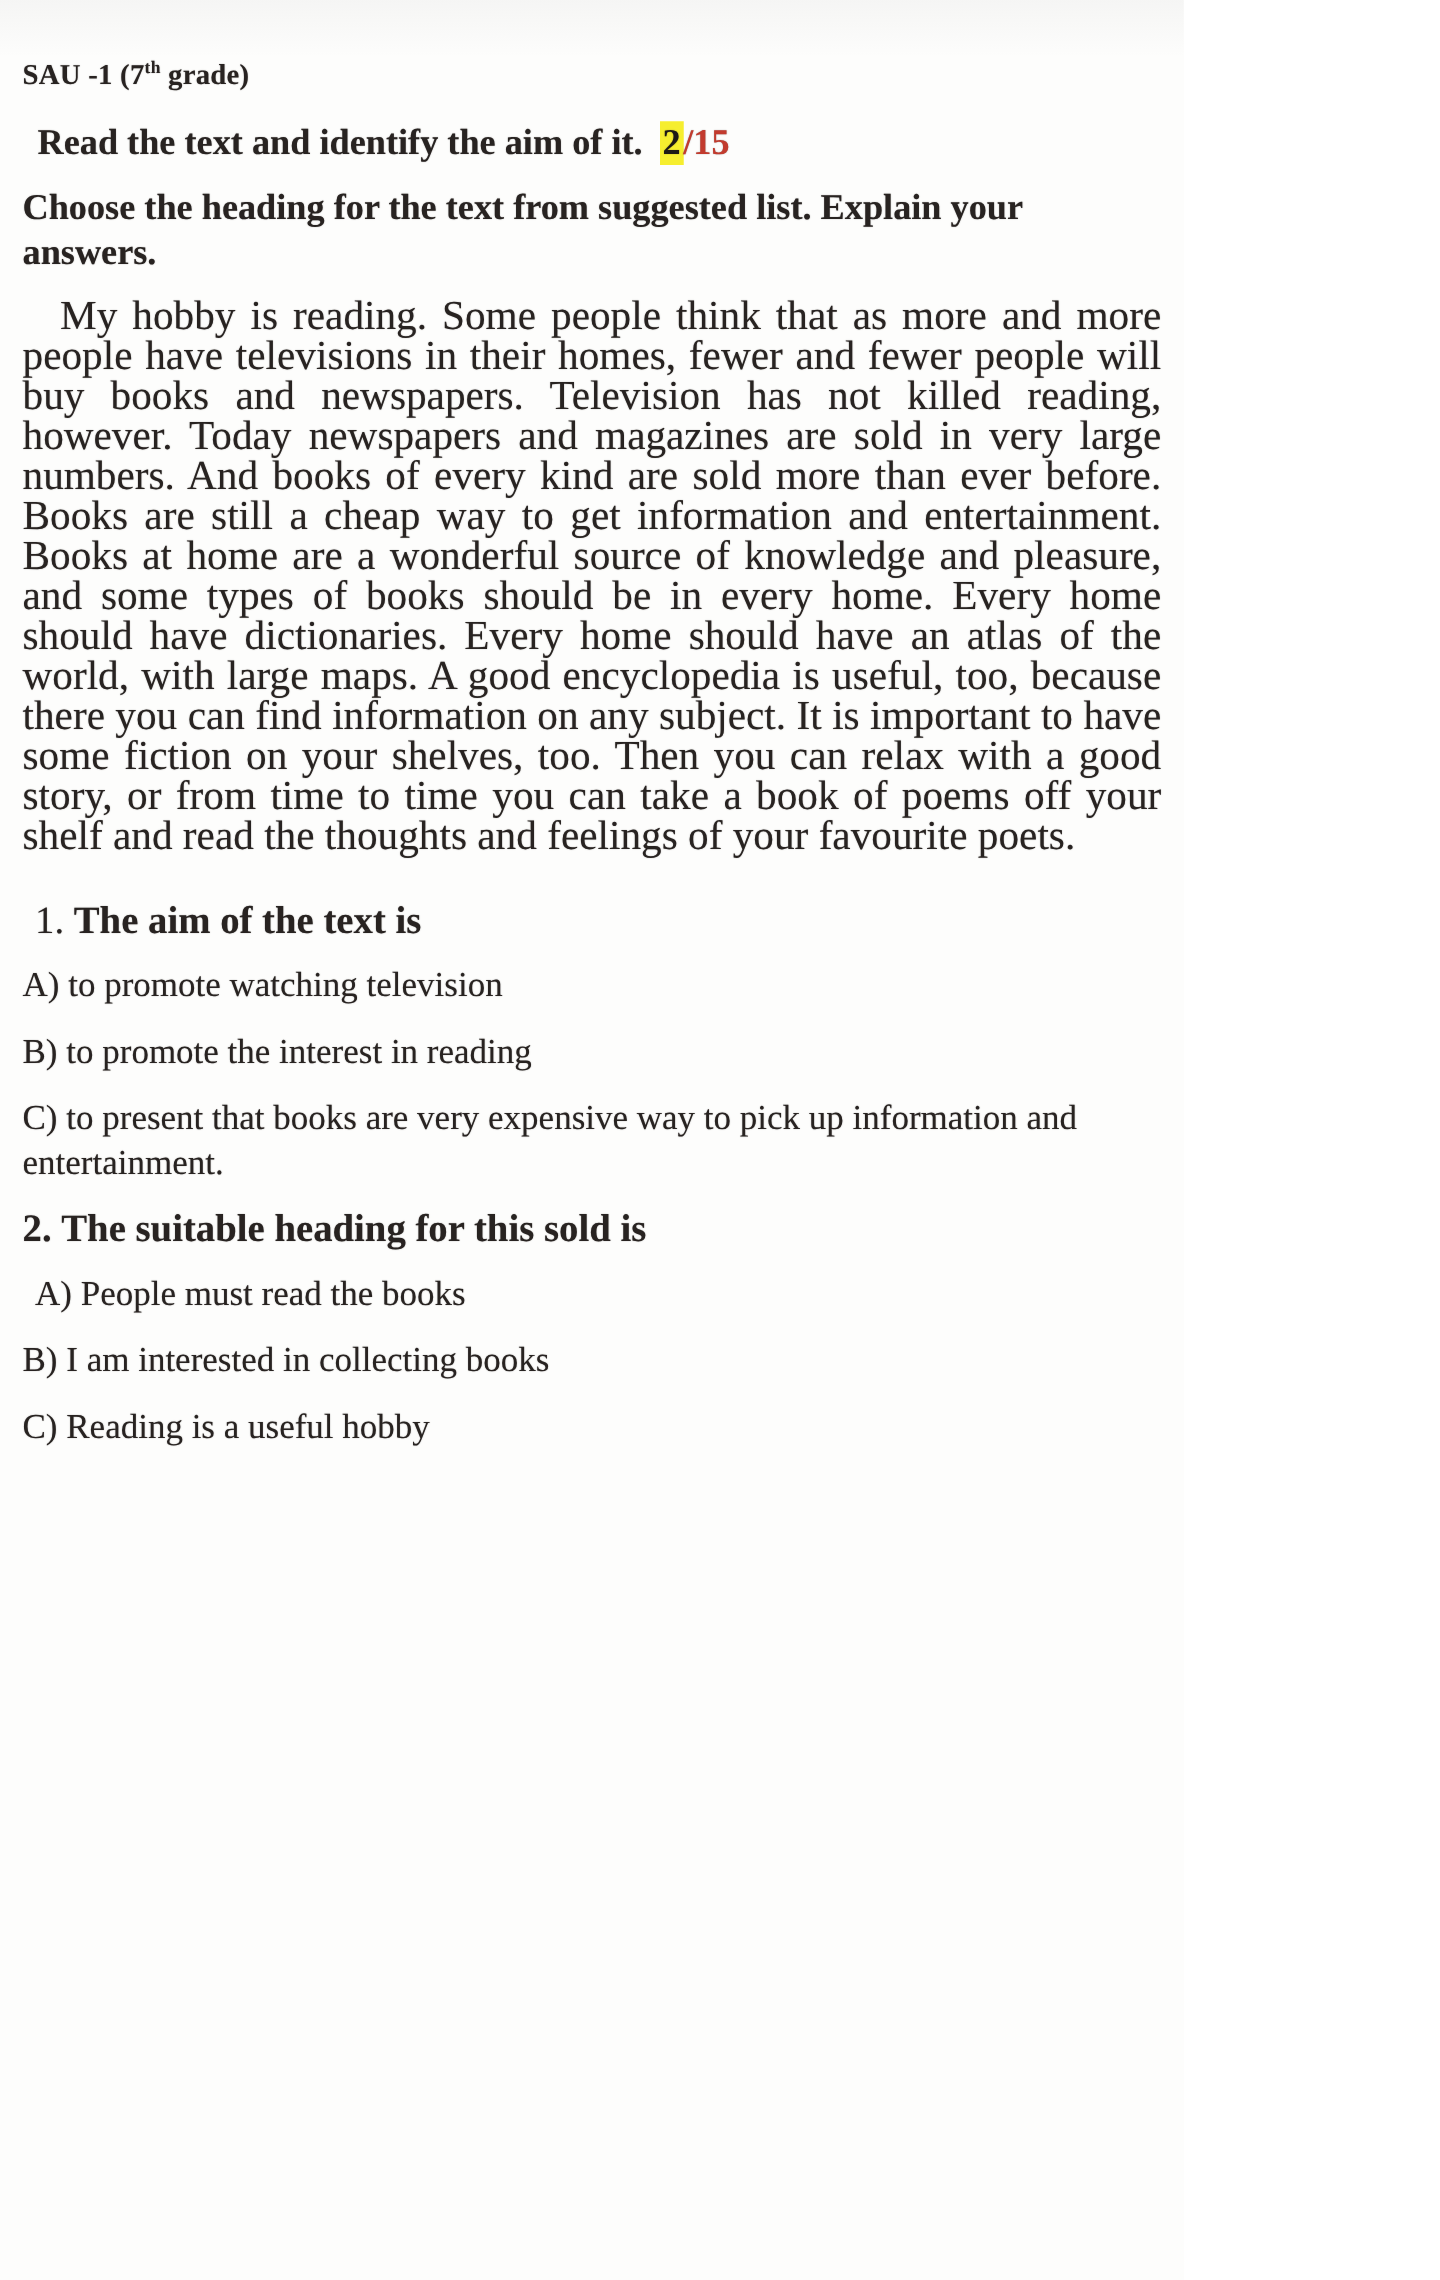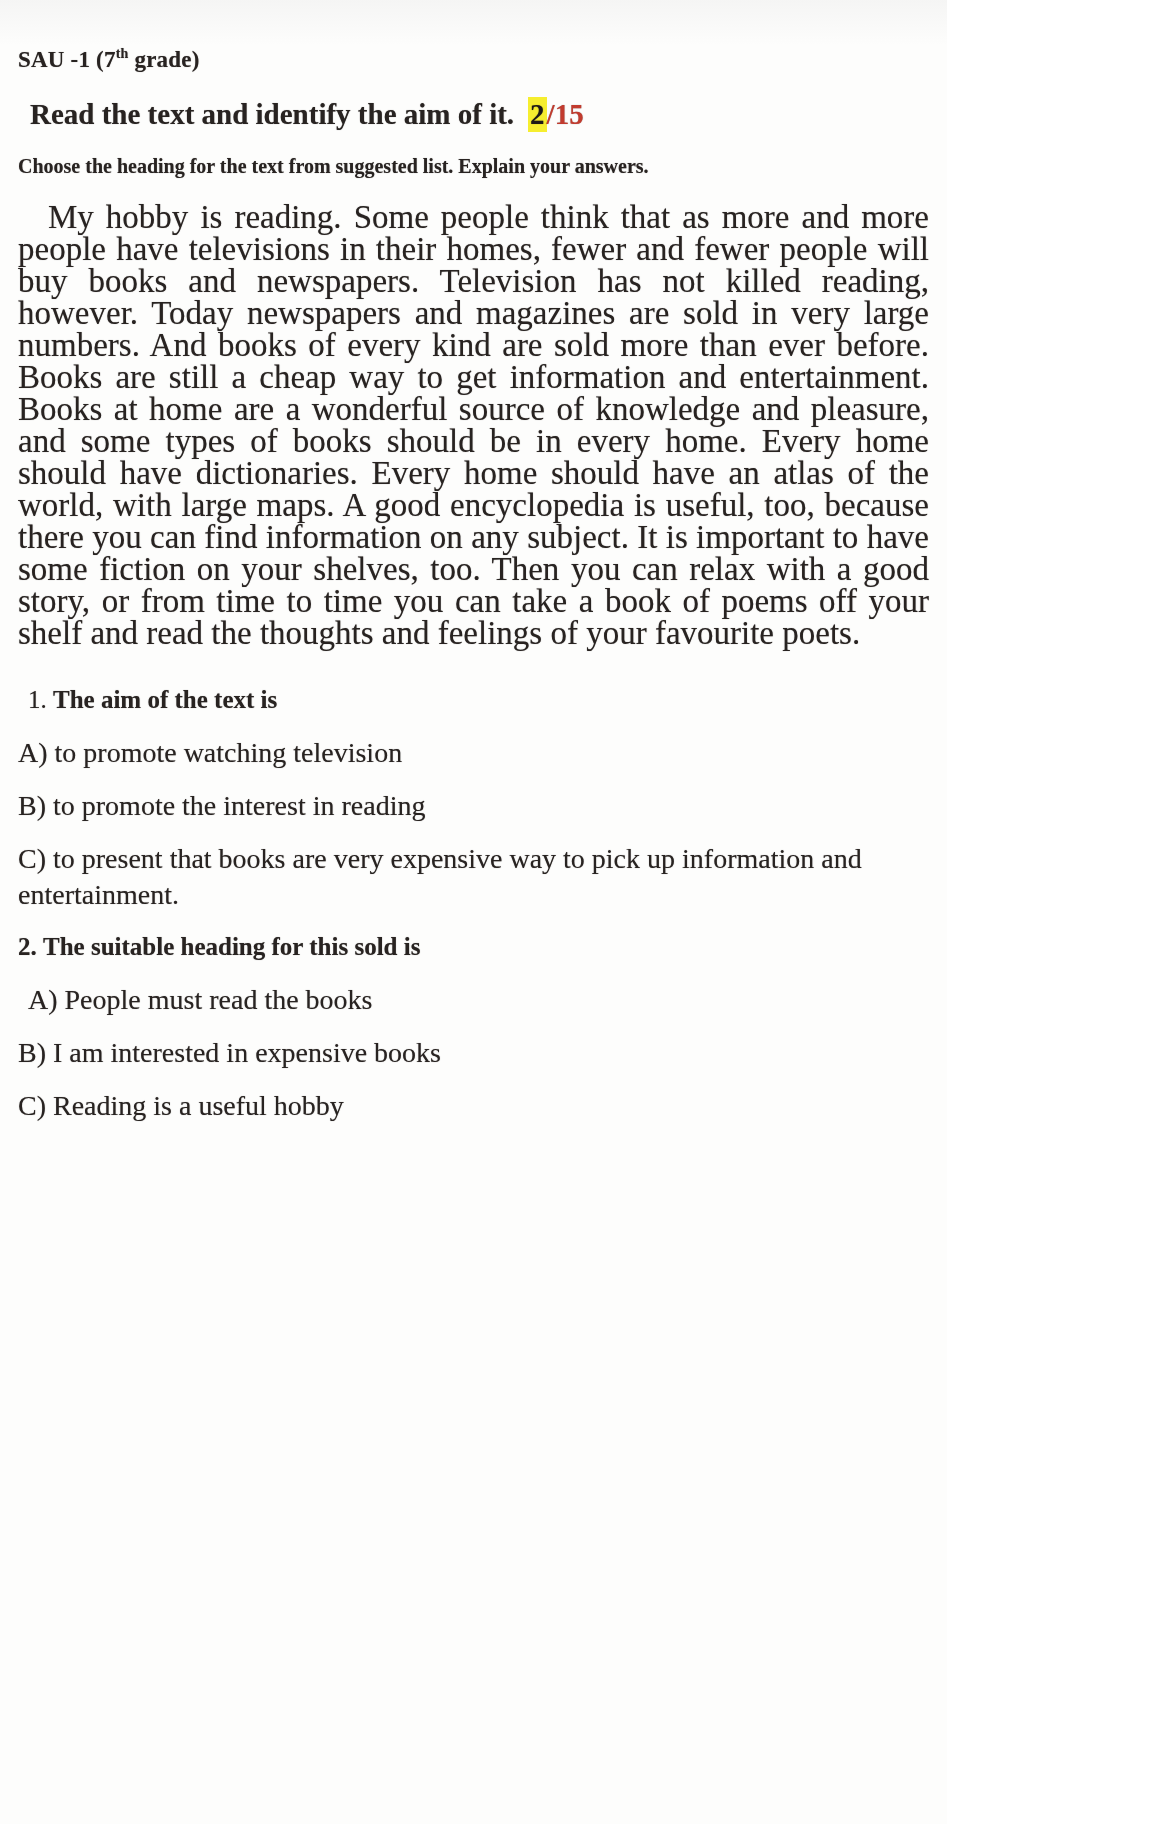--- a/index.html
+++ b/index.html
@@ -45,35 +45,35 @@
   .score .hl {
     background: #f6ee2f;
     color: #1d1916;
     padding: 1px 2px 2px 2px;
   }
   .score .rest {
     color: #c23b2e;
   }
   .task-line {
     margin-top: 16px;
-    font-size: 20px;
+    font-size: 29px;
     font-weight: bold;
     line-height: 36px;
   }
   .passage {
     margin-top: 17px;
     font-size: 33px;
     line-height: 32px;
     text-align: justify;
     text-indent: 30px;
     font-family: Liberation Serif, serif;
   }
   .q-heading {
     margin-top: 16px;
-    font-size: 25px;
+    font-size: 31px;
     line-height: 36px;
   }
   .q-heading .q-num {
     font-weight: normal;
   }
   .q-heading .q-num.bold-num {
     font-weight: bold;
   }
   .q-heading .q-prompt {
     font-weight: bold;
@@ -109,16 +109,16 @@
   </div>
   <div class="option doc-text">A) to promote watching television</div>
   <div class="option doc-text">B) to promote the interest in reading</div>
   <div class="option doc-text">C) to present that books are very expensive way to pick up information and entertainment.</div>
 
   <div class="q-heading doc-text">
     <span class="q-num bold-num">2.</span>
     <span class="q-prompt">The suitable heading for this sold is</span>
   </div>
   <div class="option indent-a doc-text">A) People must read the books</div>
-  <div class="option doc-text">B) I am interested in expensive books</div>
+  <div class="option doc-text">B) I am interested in collecting books</div>
   <div class="option doc-text">C) Reading is a useful hobby</div>
 
 </div>
 
 </body></html>

